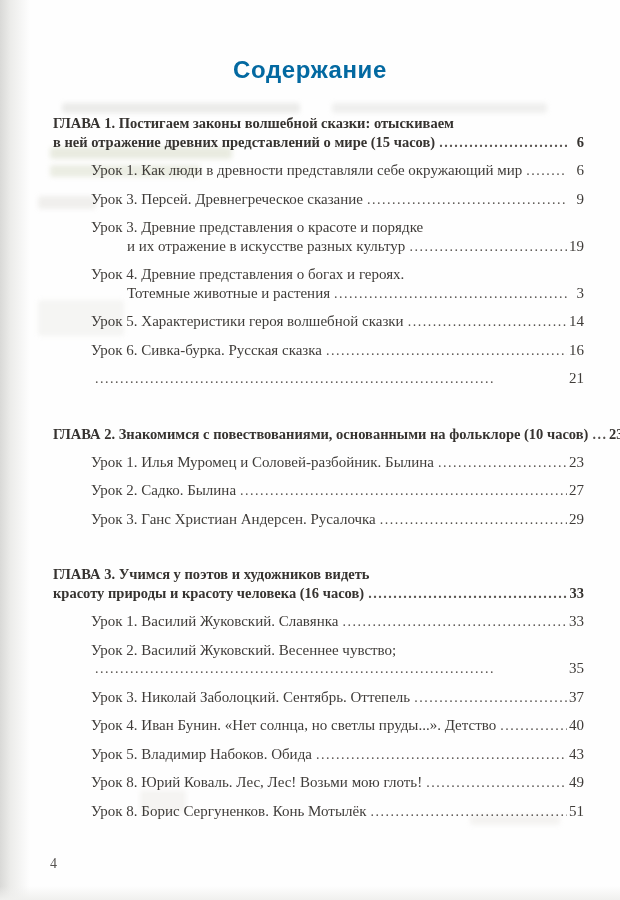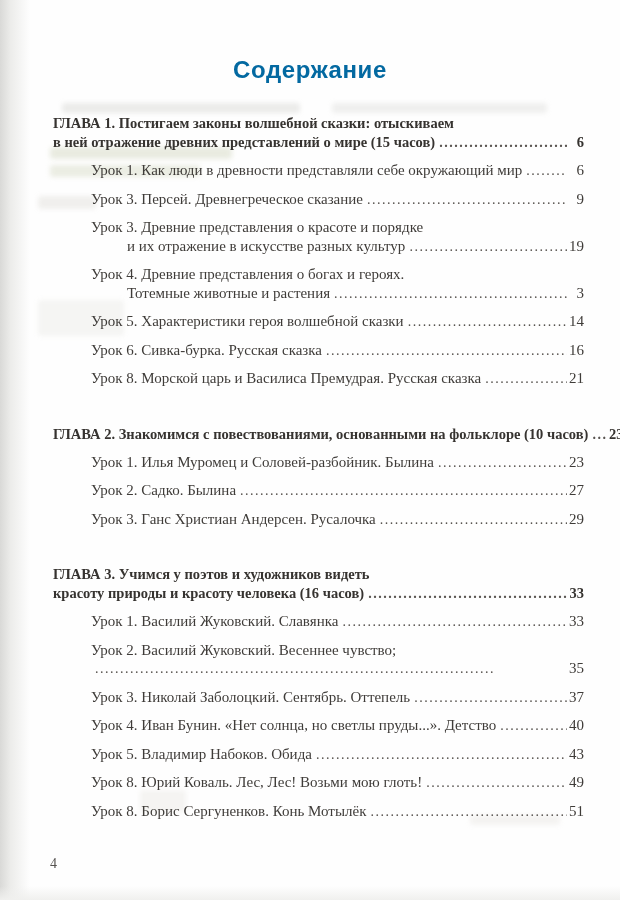--- a/index.html
+++ b/index.html
@@ -201,21 +201,20 @@
           </div>
           <div class="lesson">
             <div class="toc-row">
               <span class="row-text">Урок 6. Сивка-бурка. Русская сказка</span>
               <span class="leader"></span>
               <span class="pagenum">16</span>
             </div>
           </div>
           <div class="lesson">
             <div class="toc-row">
-              <span class="row-text">Урок 8. Морской царь и Василиса Премудрая. Русская сказка</span>
               <span class="leader"></span>
               <span class="pagenum">21</span>
             </div>
           </div>
         </div>
       </section>
       <section class="chapter">
         <div class="chapter-heading">
           <div class="toc-row">
             <span class="row-text">ГЛАВА 2. Знакомимся с повествованиями, основанными на фольклоре (10 часов)</span>

